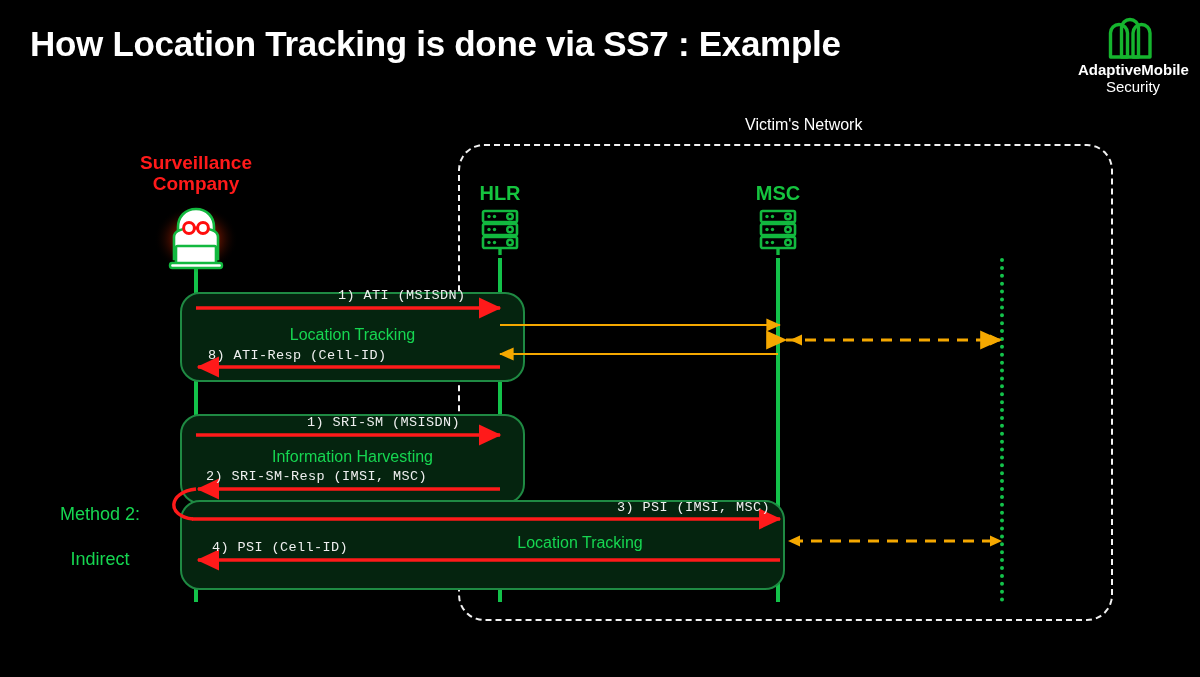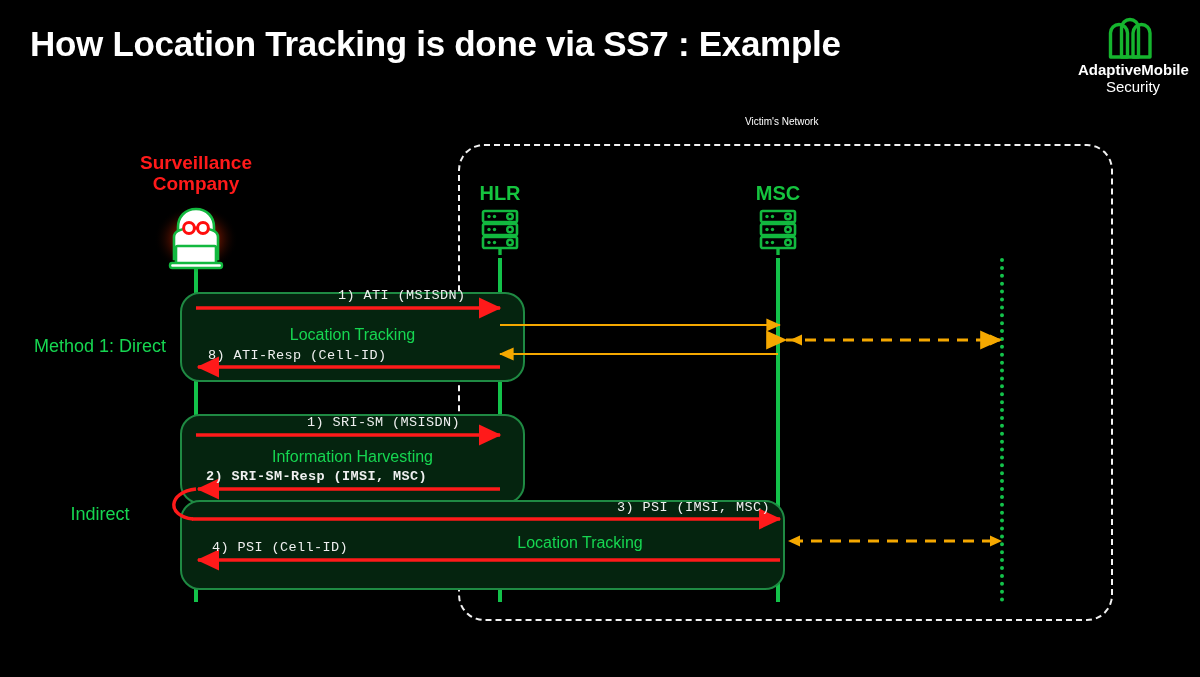--- a/index.html
+++ b/index.html
@@ -51,21 +51,21 @@
   #brand-sub {
     font-size: 15px;
     color: #ffffff;
     line-height: 1.12;
   }
 
   
   #victim-label {
     left: 745px;
     top: 116px;
-    font-size: 10px;
+    font-size: 16px;
     color: #ffffff;
     white-space: nowrap;
   }
   #victim-network-box {
     left: 458px;
     top: 144px;
     width: 655px;
     height: 477px;
     border: 2px dashed #f2f2f2;
     border-radius: 26px;
@@ -246,24 +246,22 @@
             <circle cx="27" cy="18.5" r="2.8"></circle>
             <circle cx="27" cy="31.5" r="2.8"></circle>
           </g>
           <line x1="17" y1="37" x2="17" y2="44" stroke="#12b93f" stroke-width="3.4"></line>
         </g>
       </svg>
     </div>
   </div>
 
 
-  <div class="abs method-label" style="left:20px; top:312px; width:160px;">
-    <div>Method 1: Direct</div>
-  </div>
   <div class="abs method-label" style="left:20px; top:480px; width:160px;">
+    <div>Method 2:</div>
     <div>Indirect</div>
   </div>
 
   <div class="abs phase-box" style="left:180px; top:292px; width:345px; height:90px;"></div>
   <div class="abs phase-caption" style="left:180px; top:326px; width:345px;">Location Tracking</div>
 
   <div class="abs phase-box" style="left:180px; top:414px; width:345px; height:90px;"></div>
   <div class="abs phase-caption" style="left:180px; top:448px; width:345px;">Information Harvesting</div>
 
   <div class="abs phase-box" style="left:180px; top:500px; width:605px; height:90px;"></div>
@@ -322,17 +320,17 @@
     <g>
       <line x1="792" y1="541" x2="998" y2="541" stroke="#f5a800" stroke-width="3.2" stroke-dasharray="11 8"></line>
       <path d="M788,541 L800,535.5 L800,546.5 z" fill="#f5a800"></path>
       <path d="M1002,541 L990,535.5 L990,546.5 z" fill="#f5a800"></path>
     </g>
   </svg>
 
   <div class="abs msg-text" style="left:338px; top:288px;">1) ATI (MSISDN)</div>
   <div class="abs msg-text" style="left:208px; top:348px;">8) ATI-Resp (Cell-ID)</div>
   <div class="abs msg-text" style="left:307px; top:415px;">1) SRI-SM (MSISDN)</div>
-  <div class="abs msg-text" style="left:206px; top:469px;font-weight:bold;">2) SRI-SM-Resp (IMSI, MSC)</div>
+  <div class="abs msg-text" style="left:206px; top:469px;">2) SRI-SM-Resp (IMSI, MSC)</div>
   <div class="abs msg-text" style="left:617px; top:500px;">3) PSI (IMSI, MSC)</div>
   <div class="abs msg-text" style="left:212px; top:540px;">4) PSI (Cell-ID)</div>
 
 </div>
 
 </body></html>

